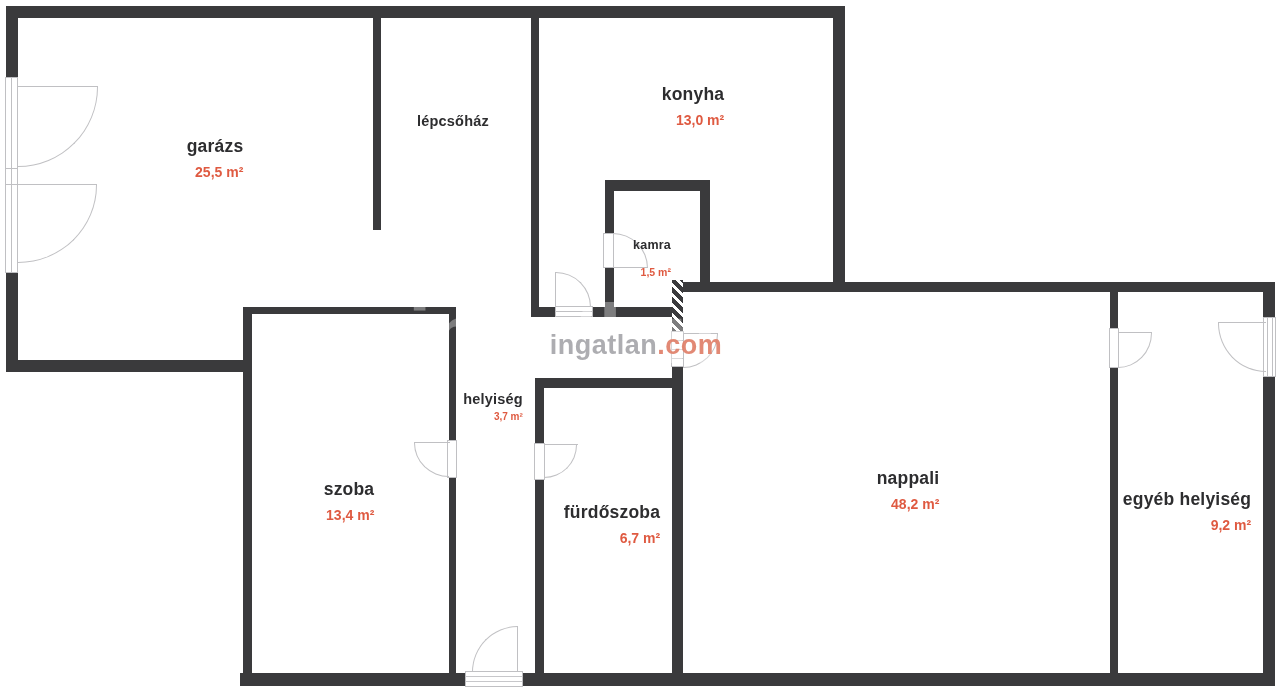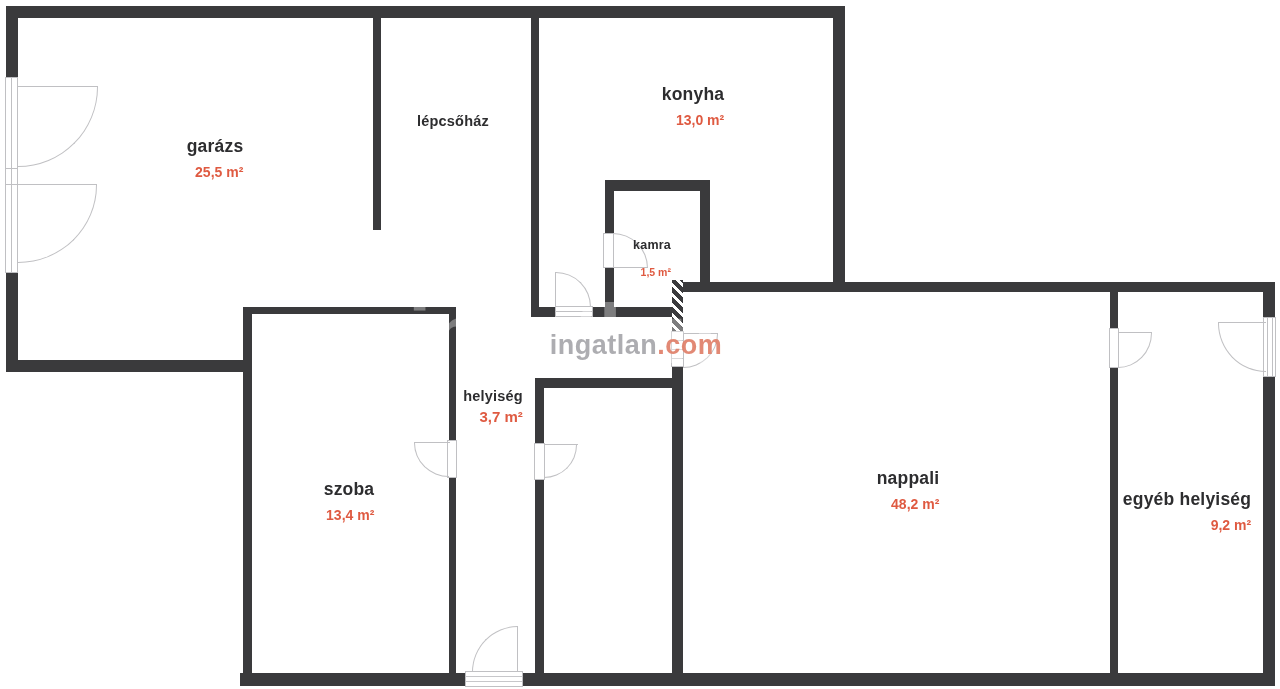--- a/index.html
+++ b/index.html
@@ -23,21 +23,21 @@
     position:absolute;z-index:2;
     background:repeating-linear-gradient(45deg,var(--wall,#3a3a3c) 0 4px,#ffffff 4px 7px);
   }
   .room{position:absolute;transform:translate(-50%,-50%);text-align:right;white-space:nowrap;z-index:6;}
   .rn{font-size:17.5px;font-weight:700;color:var(--ink,#2d2d2f);letter-spacing:.2px;}
   .ra{font-size:14px;font-weight:700;color:var(--accent,#df5a41);margin-top:7px;}
   .ra:empty{display:none;}
   .room.small .rn{font-size:12.5px;margin-top:35px;}
   .room.small .ra{font-size:10.5px;margin-top:14px;}
   .room.mid .rn{font-size:14.5px;}
-  .room.mid .ra{font-size:15px;margin-top:4px;padding-left:7px;}
+  .room.mid .ra{font-size:10px;margin-top:4px;padding-left:7px;}
   .wm-big{
     position:absolute;left:655px;top:334px;transform:translate(-50%,-50%);
     font-size:84px;font-weight:700;letter-spacing:-2px;
     color:rgba(255,255,255,0.34);z-index:5;white-space:nowrap;
   }
   .wm{
     position:absolute;left:636px;top:345px;transform:translate(-50%,-50%);
     font-size:27px;font-weight:700;z-index:6;white-space:nowrap;opacity:.92;letter-spacing:.5px;
   }
   .wm .brand{color:var(--wmgray,#a7a7ab);}
@@ -147,20 +147,24 @@
     <div class="ra">1,5 m²</div>
   </div>
   <div class="room mid" style="left:493px;top:406px;">
     <div class="rn">helyiség</div>
     <div class="ra">3,7 m²</div>
   </div>
   <div class="room" style="left:349px;top:501px;">
     <div class="rn">szoba</div>
     <div class="ra">13,4 m²</div>
   </div>
+  <div class="room" style="left:612px;top:524px;">
+    <div class="rn">fürdőszoba</div>
+    <div class="ra">6,7 m²</div>
+  </div>
   <div class="room" style="left:908px;top:490px;">
     <div class="rn">nappali</div>
     <div class="ra">48,2 m²</div>
   </div>
   <div class="room" style="left:1187px;top:502px;margin-top:9px;">
     <div class="rn">egyéb helyiség</div>
     <div class="ra">9,2 m²</div>
   </div>
 
   <div class="wm-big"><span>ingatlan</span><span>.com</span></div>

